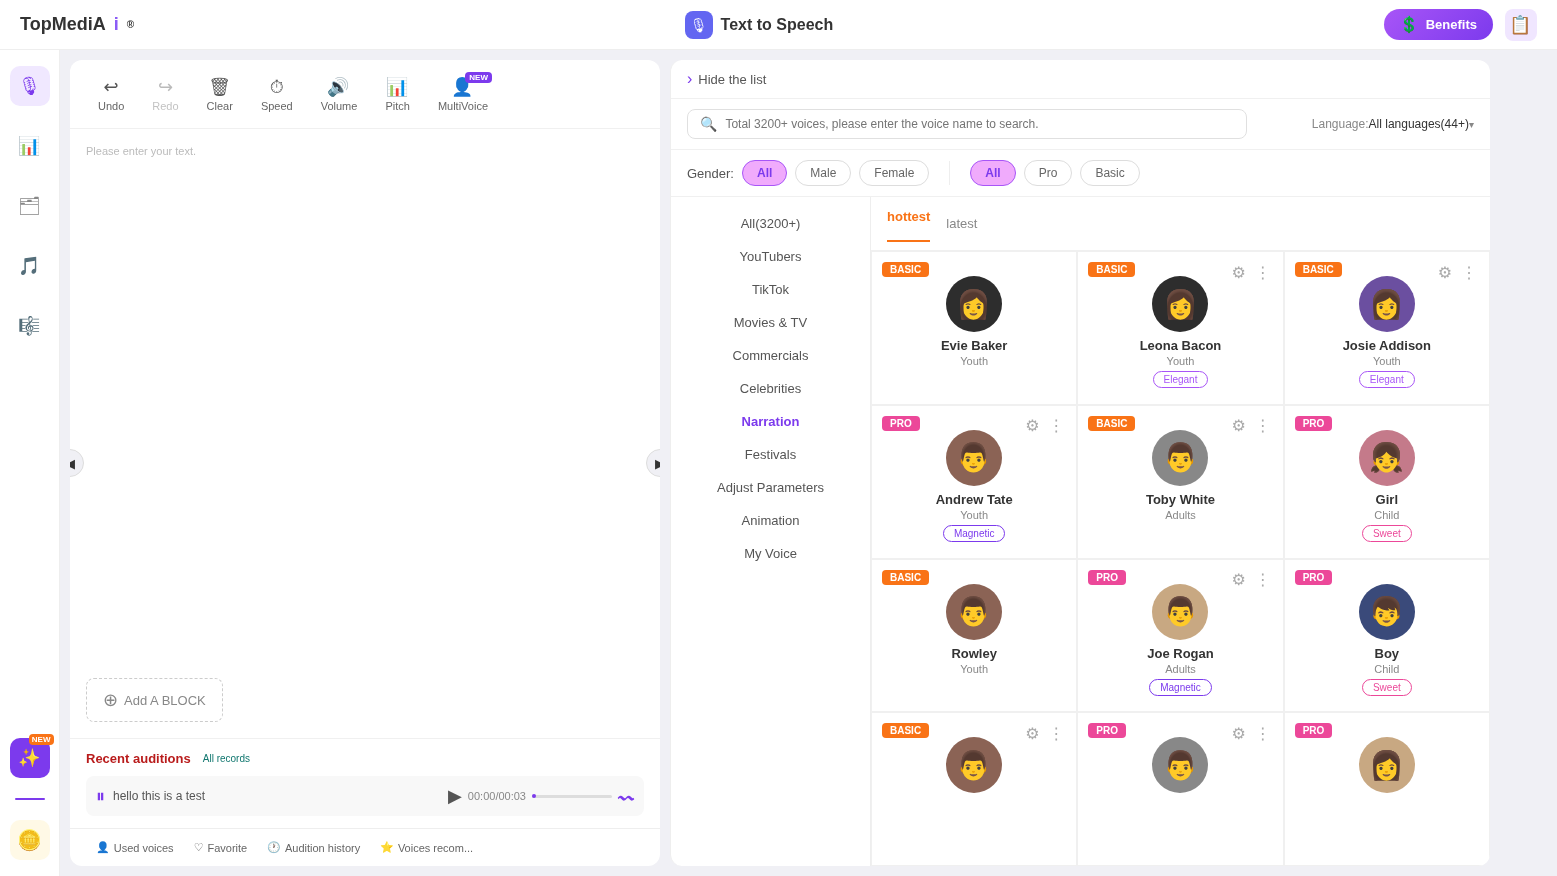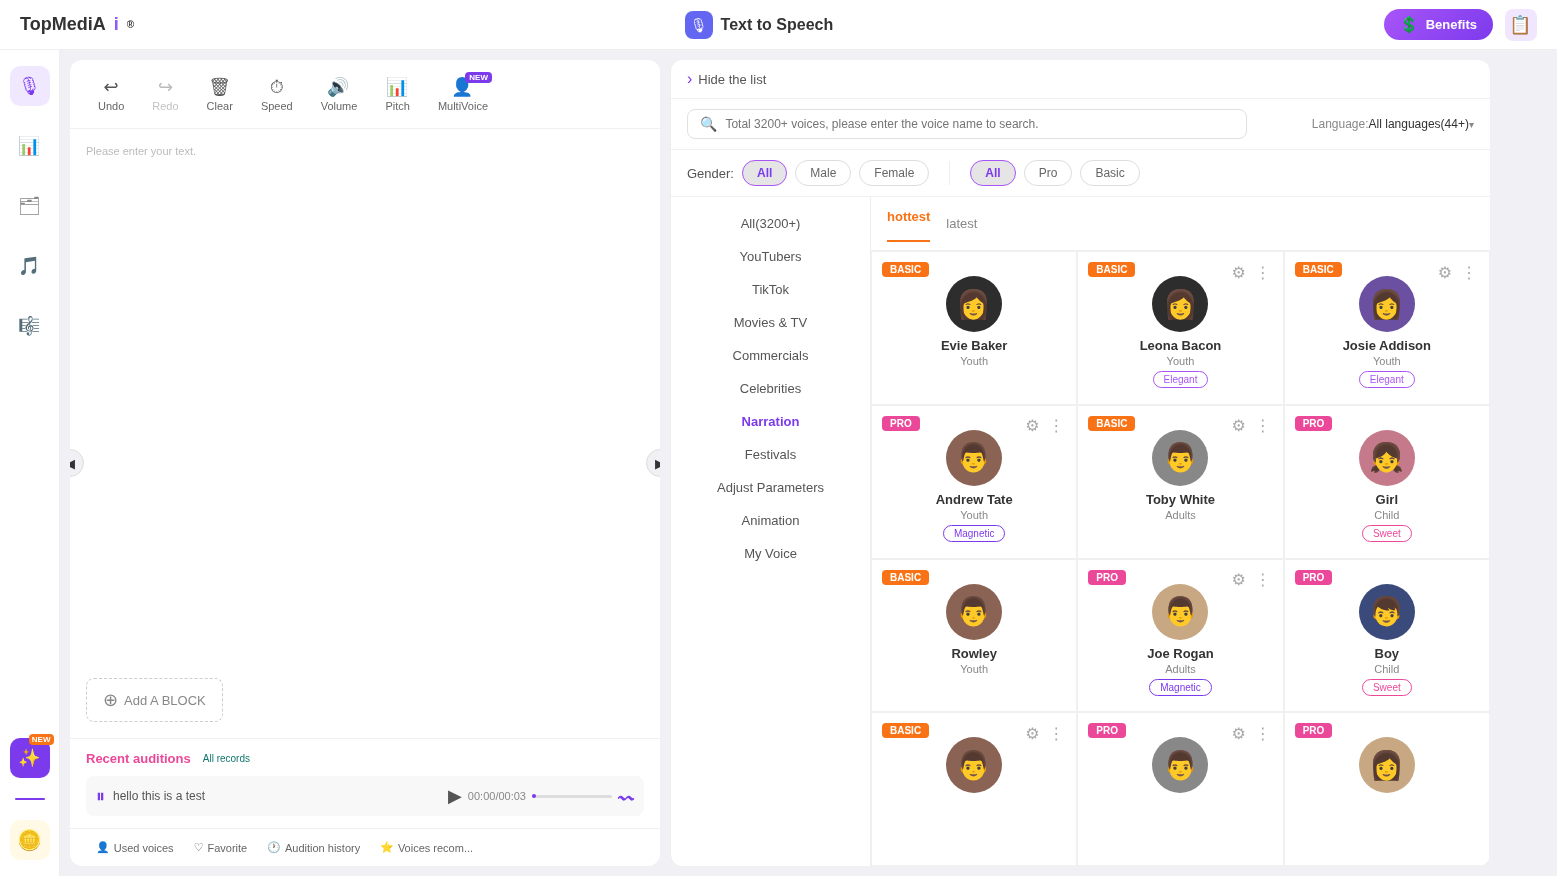--- a/index.html
+++ b/index.html
@@ -84,21 +84,21 @@
       border: 1.5px dashed #ccc; border-radius: 8px;
       padding: 10px 16px; background: none; cursor: pointer;
       color: #888; font-size: 13px; margin: 0 16px 16px;
       width: fit-content;
     }
     .add-block-plus { font-size: 18px; color: #888; }
 
     
     .recent-section { border-top: 1px solid #f0f0f0; padding: 12px 16px; }
     .recent-header { display: flex; align-items: center; gap: 12px; margin-bottom: 10px; }
-    .recent-title { font-size: 13px; font-weight: 600; color: #ec4899; }
+    .recent-title { font-size: 13px; font-weight: 600; color: #b91c1c; }
     .all-records-btn { font-size: 10px; color: #0f766e; background: none; border: none; cursor: pointer; }
     .audio-item {
       display: flex; align-items: center; gap: 8px;
       padding: 8px 10px; background: #f8f8f8; border-radius: 8px;
     }
     .audio-pause-icon { font-size: 18px; color: #7c3aed; }
     .audio-text { flex: 1; font-size: 12px; color: #555; }
     .audio-time { font-size: 11px; color: #888; }
     .audio-progress { display: flex; align-items: center; gap: 6px; }
     .progress-bar { width: 80px; height: 3px; background: #ddd; border-radius: 3px; position: relative; }
@@ -146,21 +146,21 @@
     .filter-row {
       display: flex; align-items: center; gap: 16px;
       padding: 10px 16px; border-bottom: 1px solid #f0f0f0;
     }
     .filter-group { display: flex; align-items: center; gap: 8px; }
     .filter-label { font-size: 13px; color: #555; font-weight: 500; }
     .filter-btn {
       padding: 5px 14px; border-radius: 20px; border: 1.5px solid #ddd;
       background: none; cursor: pointer; font-size: 12px; color: #666;
     }
-    .filter-btn.active { background: #e5e5e5; border-color: #a855f7; color: #7c3aed; font-weight: 600; }
+    .filter-btn.active { background: #f0abfc; border-color: #a855f7; color: #7c3aed; font-weight: 600; }
     .filter-divider { width: 1px; height: 24px; background: #eee; margin: 0 4px; }
 
     
     .tabs-row { display: flex; align-items: center; gap: 16px; padding: 8px 16px; border-bottom: 1px solid #f0f0f0; }
     .tab-btn { font-size: 13px; color: #888; cursor: pointer; padding: 4px 0; border: none; background: none; }
     .tab-btn.active { color: #f97316; font-weight: 600; border-bottom: 2px solid #f97316; padding-bottom: 16px; }
 
     
     .voice-grid {
       display: grid; grid-template-columns: repeat(3, 1fr);

